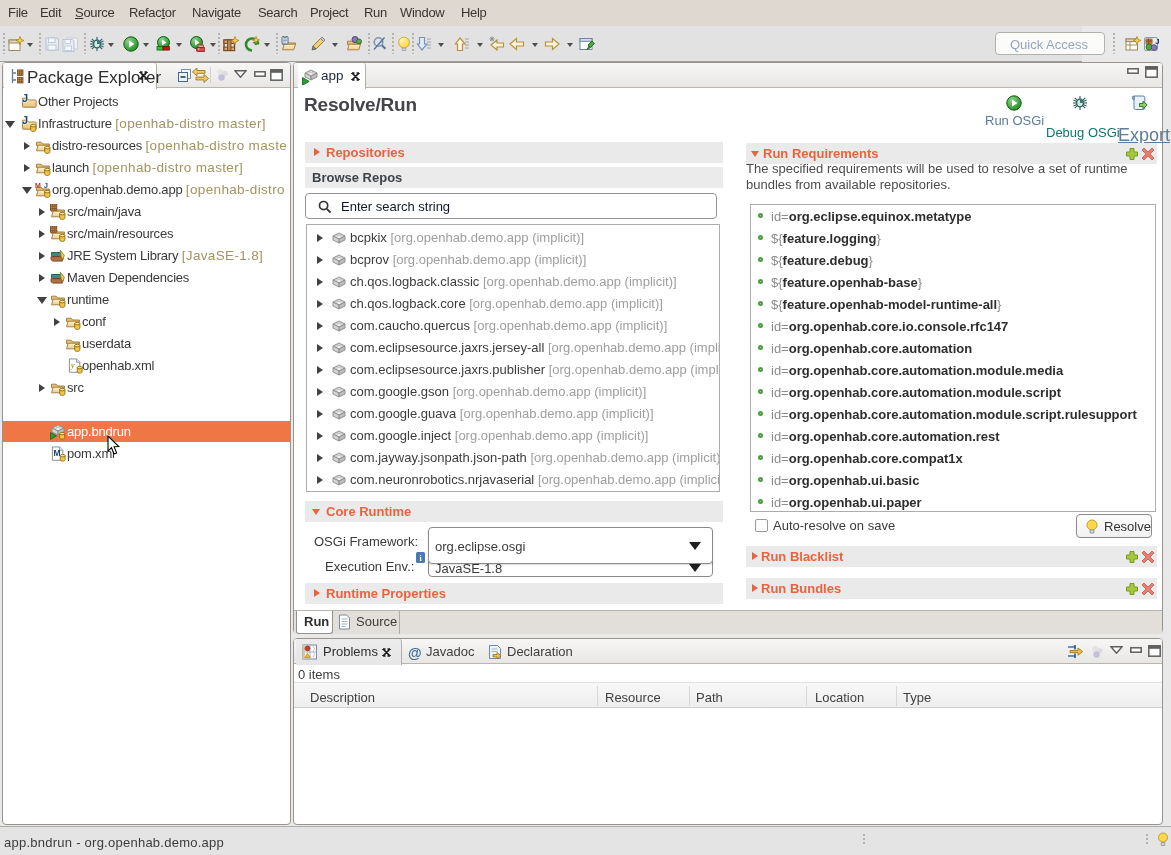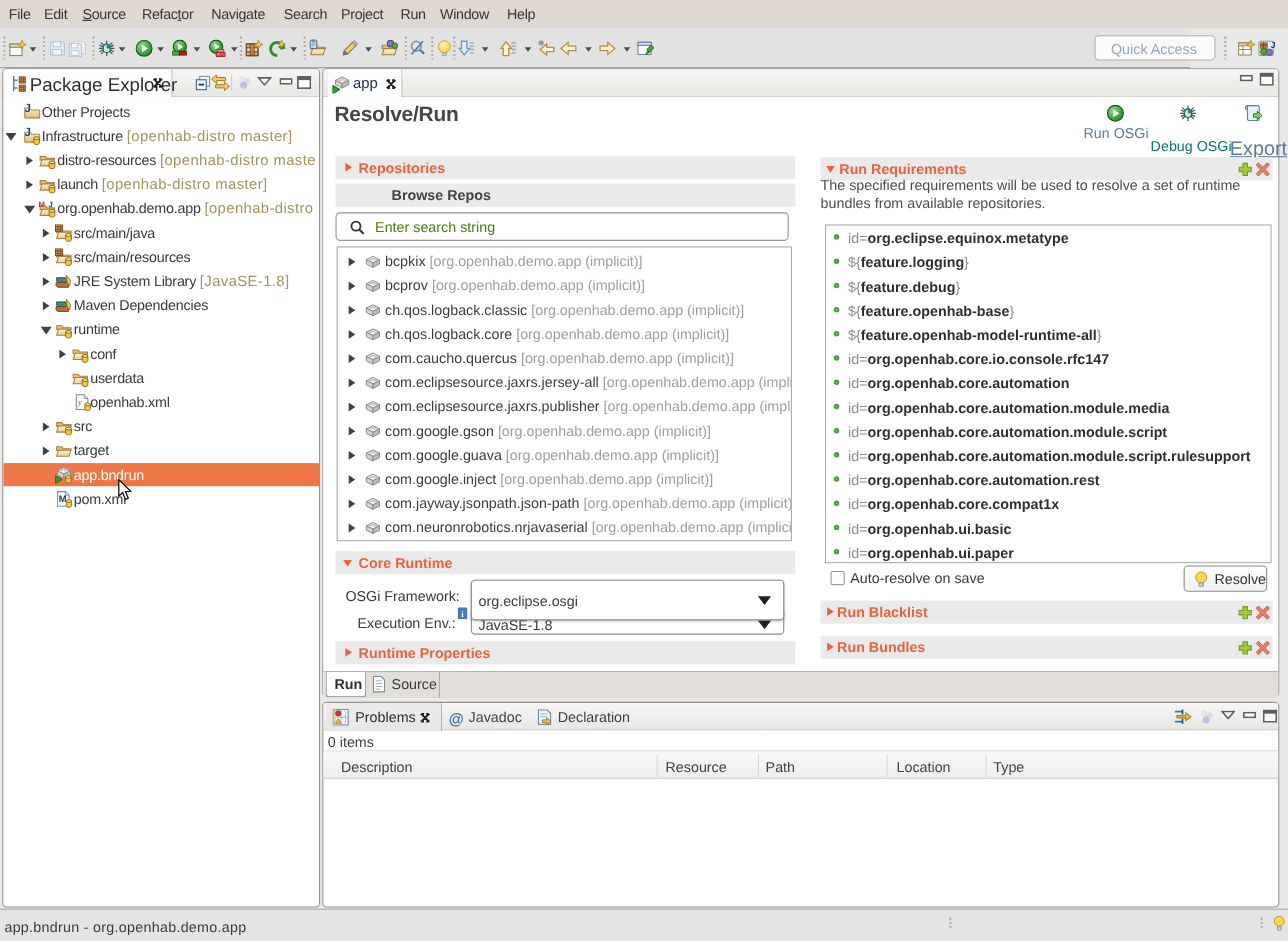--- a/index.html
+++ b/index.html
@@ -449,27 +449,20 @@
         <span style="position:absolute;left:79px">openhab.xml</span>
       </div>
     <div class="trow" style="top:289px">
         <i class="tw-c" style="left:36px"></i>
         <svg class="ticon" style="left:47px" viewBox="0 0 16 16">
           <use href="#fo"></use>
           <use href="#barrel"></use>
         </svg>
         <span style="position:absolute;left:64px">src</span>
       </div>
-    <div class="trow" style="top:311px">
-        <i class="tw-c" style="left:36px"></i>
-        <svg class="ticon" style="left:47px" viewBox="0 0 16 16">
-          <use href="#fo"></use>
-        </svg>
-        <span style="position:absolute;left:64px">target</span>
-      </div>
     <div class="trow" style="top:333px; background:#ee7745; height:21px; color:#fff;">
         <svg class="ticon" style="left:47px" viewBox="0 0 16 16">
           <use href="#brick" transform="translate(0,-2)"></use>
           <use href="#garrow" transform="translate(0,8)"></use>
           <use href="#barrel" transform="translate(0.5,0.5) scale(0.95)"></use>
         </svg>
         <span style="position:absolute;left:64px">app.bndrun</span>
       </div>
     <div class="trow" style="top:355px">
         <svg class="ticon" style="left:47px" viewBox="0 0 16 16">
@@ -534,28 +527,28 @@
       </svg>
     <div style="position:absolute; left:752px; top:36px; color:#0f766e; font-size:13px;">Debug OSGi</div>
     <svg style="position:absolute; left:837px; top:5px; width:17px; height:17px;" viewBox="0 0 17 17">
         <path d="M3 2 q-1.8 0 -1.8 1.8 q0 1.8 1.8 1.8 V2 h9 q1.8 0 1.8 1.8 V14 q0 1.5 -1.5 1.5 H4.5 q-1.5 0 -1.5 -1.5 z" fill="#e8f1fa" stroke="#5b80a8" stroke-width="1"></path>
         <path d="M8.5 9.5 h3.5 v-2.2 l4.2 3.7 -4.2 3.7 v-2.2 H8.5 z" fill="#8fd06f" stroke="#2e6e1e" stroke-width="0.9"></path>
       </svg>
     <div style="position:absolute; left:824px; top:36px; color:#5d7b9a; font-size:18px;text-decoration:underline;">Export</div>
 
     <div class="secbar" style="left:11px; top:53px; width:418px;"><i class="arr-c"></i><span class="sectitle">Repositories</span></div>
 
-    <div style="position:absolute; left:11px; top:78px; width:418px; height:21px; background:#ebebeb; color:#3d4349; font-weight:bold; line-height:21px;padding-left:44px;"><span style="margin-left:7px;">Browse Repos</span></div>
+    <div style="position:absolute; left:11px; top:78px; width:418px; height:21px; background:#ebebeb; color:#3d4349; font-weight:bold; line-height:21px;"><span style="margin-left:7px;">Browse Repos</span></div>
 
     <div style="position:absolute; left:11px; top:104px; width:412px; height:26px; background:#fff; border:1px solid #949494; border-radius:4px;">
       <svg style="position:absolute; left:12px; top:6px; width:14px; height:14px;" viewBox="0 0 14 14">
           <circle cx="5.6" cy="5.6" r="4.1" fill="none" stroke="#333" stroke-width="1.7"></circle>
           <line x1="8.8" y1="8.8" x2="12.6" y2="12.6" stroke="#333" stroke-width="1.9"></line>
         </svg>
-      <span style="position:absolute; left:35px; top:5px; color:#4d7c0f;">Enter search string</span>
+      <span style="position:absolute; left:35px; top:5px; color:#0f172a;">Enter search string</span>
     </div>
 
     <div id="blist" style="position:absolute; left:12px; top:135px; width:414px; height:268px; background:#fff; border:1px solid #adadad; overflow:hidden;">
 <div class="brow" style="top:2px;">
           <i class="btw"></i>
           <svg class="bico" style="width:16px;height:16px;" viewBox="0 0 16 16">
             <use href="#brick"></use>
           </svg>
           <span class="blbl">bcpkix <span class="g">[org.openhab.demo.app (implicit)]</span></span>
         </div>

